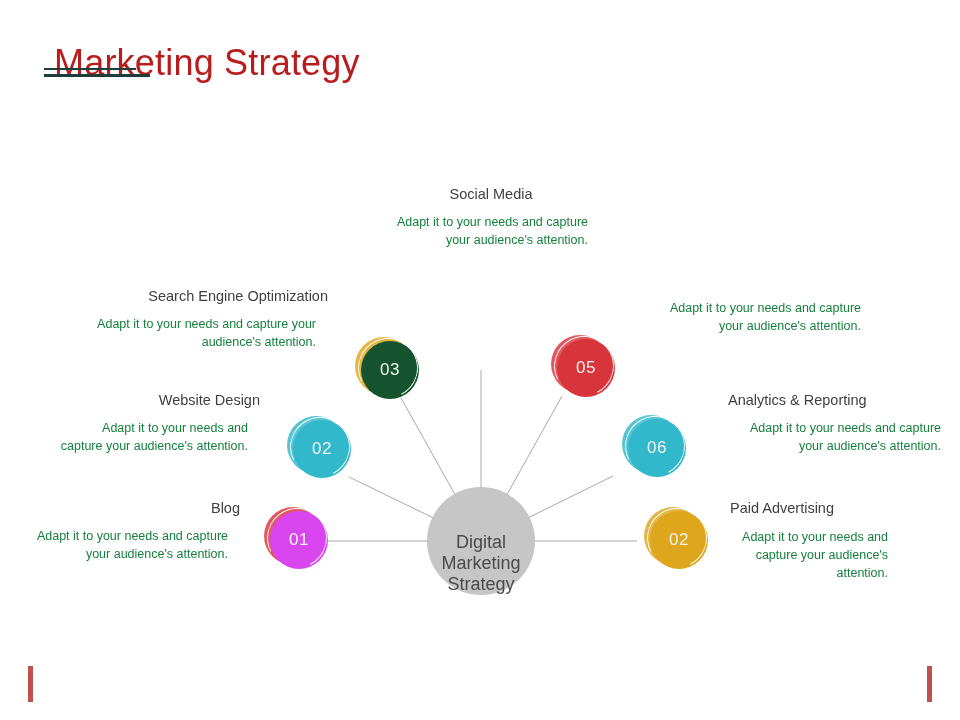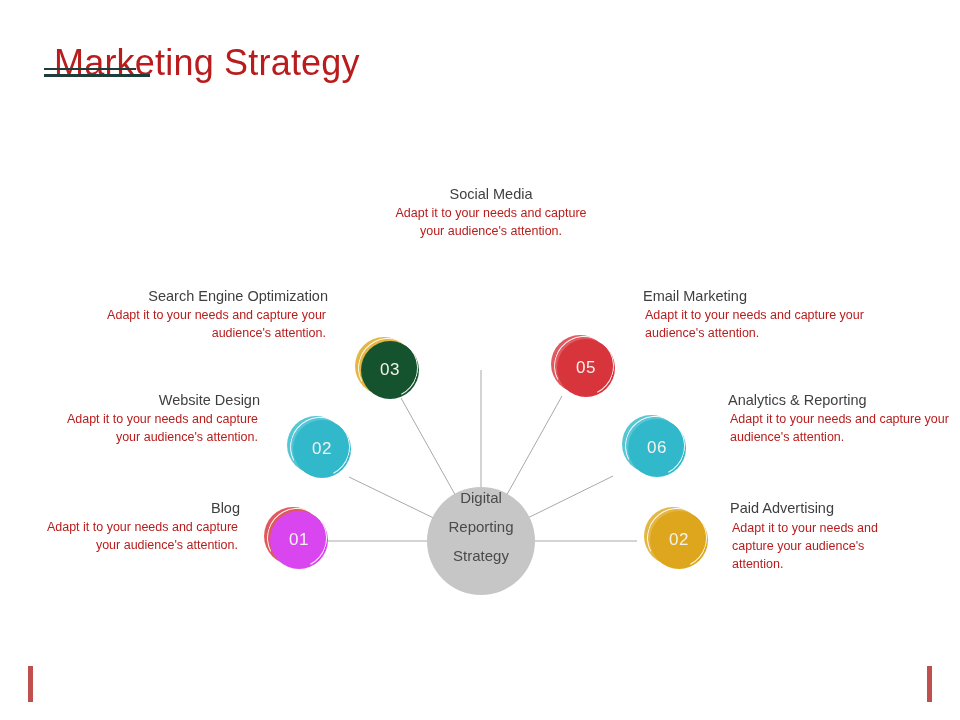--- a/index.html
+++ b/index.html
@@ -75,26 +75,25 @@
     position: absolute;
     left: 427px;
     top: 487px;
     width: 108px;
     height: 108px;
     border-radius: 50%;
     background: #c6c6c6;
     display: flex;
     flex-direction: column;
     align-items: center;
-    justify-content: flex-start;
+    justify-content: flex-end;
     text-align: center;
     color: #4a4a4a;
-    font-size: 15px;
+    font-size: 18px;
     line-height: 21px;
-    gap: 8px;
   }
   #hub span { display: block; }
 
   
   .node {
     position: absolute;
     width: 58px;
     height: 58px;
   }
   .node .shadow-disc {
@@ -142,22 +141,23 @@
   }
   .item-title {
     font-size: 14.5px;
     color: #3f3f3f;
     margin: 0 0 3px 0;
     white-space: nowrap;
   }
   .item-body {
     font-size: 12.5px;
     line-height: 17.5px;
-    color: #b91c1c;
-    margin: 2px;
+    color: #15803d;
+    margin: 12px;
+    text-align: right;
   }
   .align-right { text-align: right; }
   .align-left  { text-align: left; }
   .align-center{ text-align: center; }
 
   #text-01 { left: 18px;  top: 500px; width: 222px; }
   #text-02 { left: 48px;  top: 392px; width: 212px; }
   #text-03 { left: 78px;  top: 288px; width: 250px; }
   #text-04 { left: 382px; top: 186px; width: 218px; }
   #text-05 { left: 643px; top: 288px; width: 230px; }
@@ -181,21 +181,21 @@
       <line x1="481" y1="541" x2="401" y2="398"></line>
       <line x1="481" y1="541" x2="481" y2="370"></line>
       <line x1="481" y1="541" x2="562" y2="396"></line>
       <line x1="481" y1="541" x2="613" y2="476"></line>
       <line x1="481" y1="541" x2="637" y2="541"></line>
     </g>
   </svg>
 
   <div id="hub" style="background: rgb(198, 198, 198); color: rgb(74, 74, 74);">
     <span>Digital</span>
-    <span>Reporting</span>
+    <span>Marketing</span>
     <span>Strategy</span>
   </div>
 
   <div class="node" id="node-01">
     <div class="shadow-disc" style="background: rgb(216, 52, 60);"></div>
     <div class="main-disc" style="background: #d946ef;">
       <span>01</span>
     </div>
     <div class="ring"></div>
   </div>
@@ -255,21 +255,20 @@
     <p class="item-title">Search Engine Optimization</p>
     <p class="item-body">Adapt it to your needs and capture your audience's attention.</p>
   </div>
 
   <div class="item-text align-center" id="text-04">
     <p class="item-title">Social Media</p>
     <p class="item-body">Adapt it to your needs and capture your audience's attention.</p>
   </div>
 
   <div class="item-text align-left" id="text-05">
-    <p class="item-title">Email Marketing</p>
     <p class="item-body">Adapt it to your needs and capture your audience's attention.</p>
   </div>
 
   <div class="item-text align-left" id="text-06">
     <p class="item-title">Analytics &amp; Reporting</p>
     <p class="item-body">Adapt it to your needs and capture your audience's attention.</p>
   </div>
 
   <div class="item-text align-left" id="text-07">
     <p class="item-title">Paid Advertising</p>

